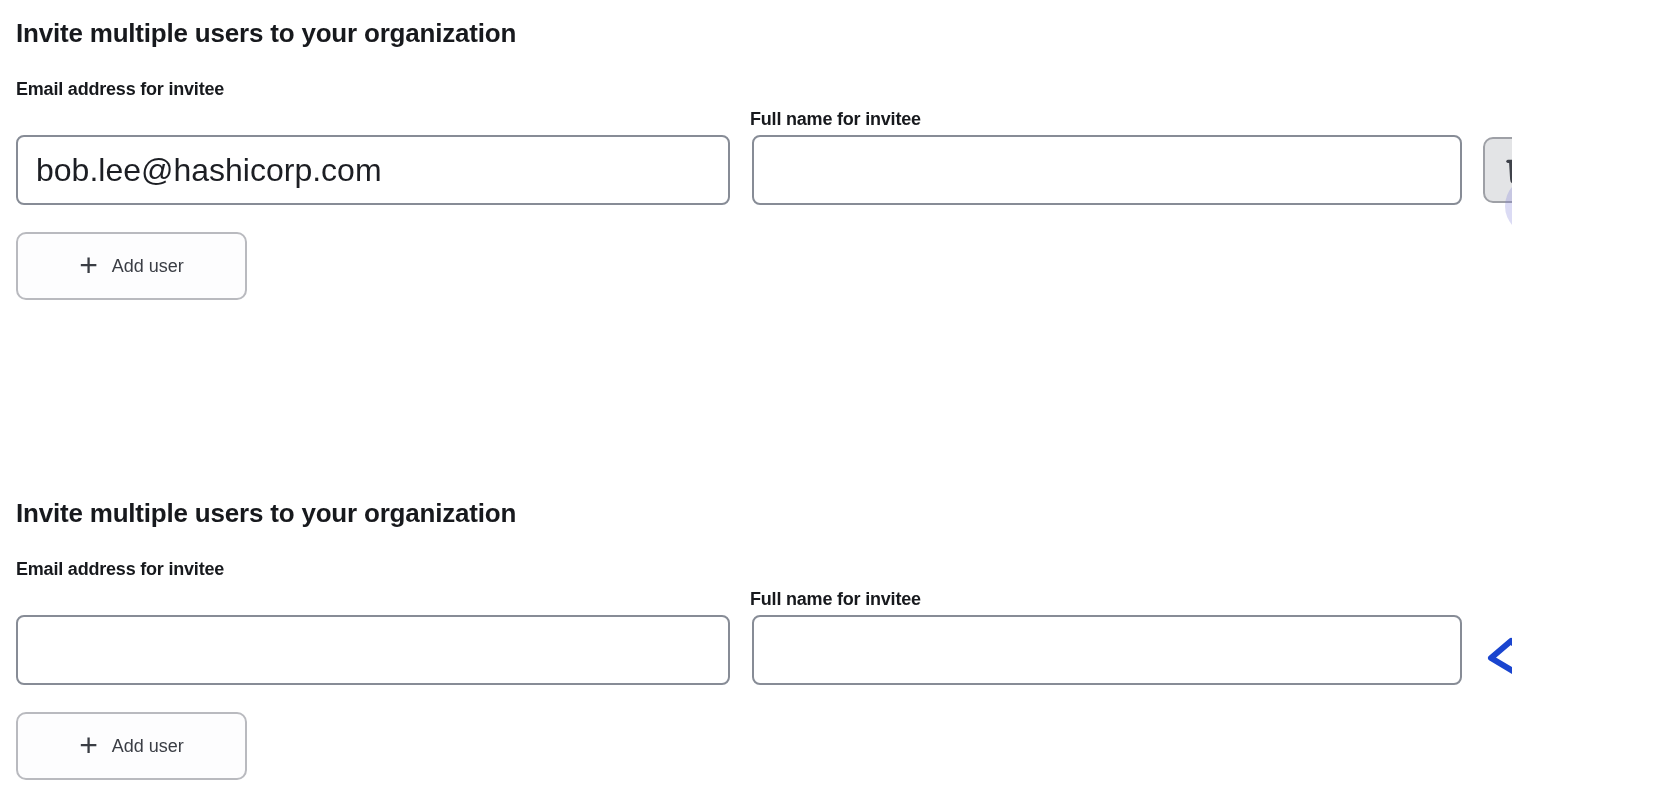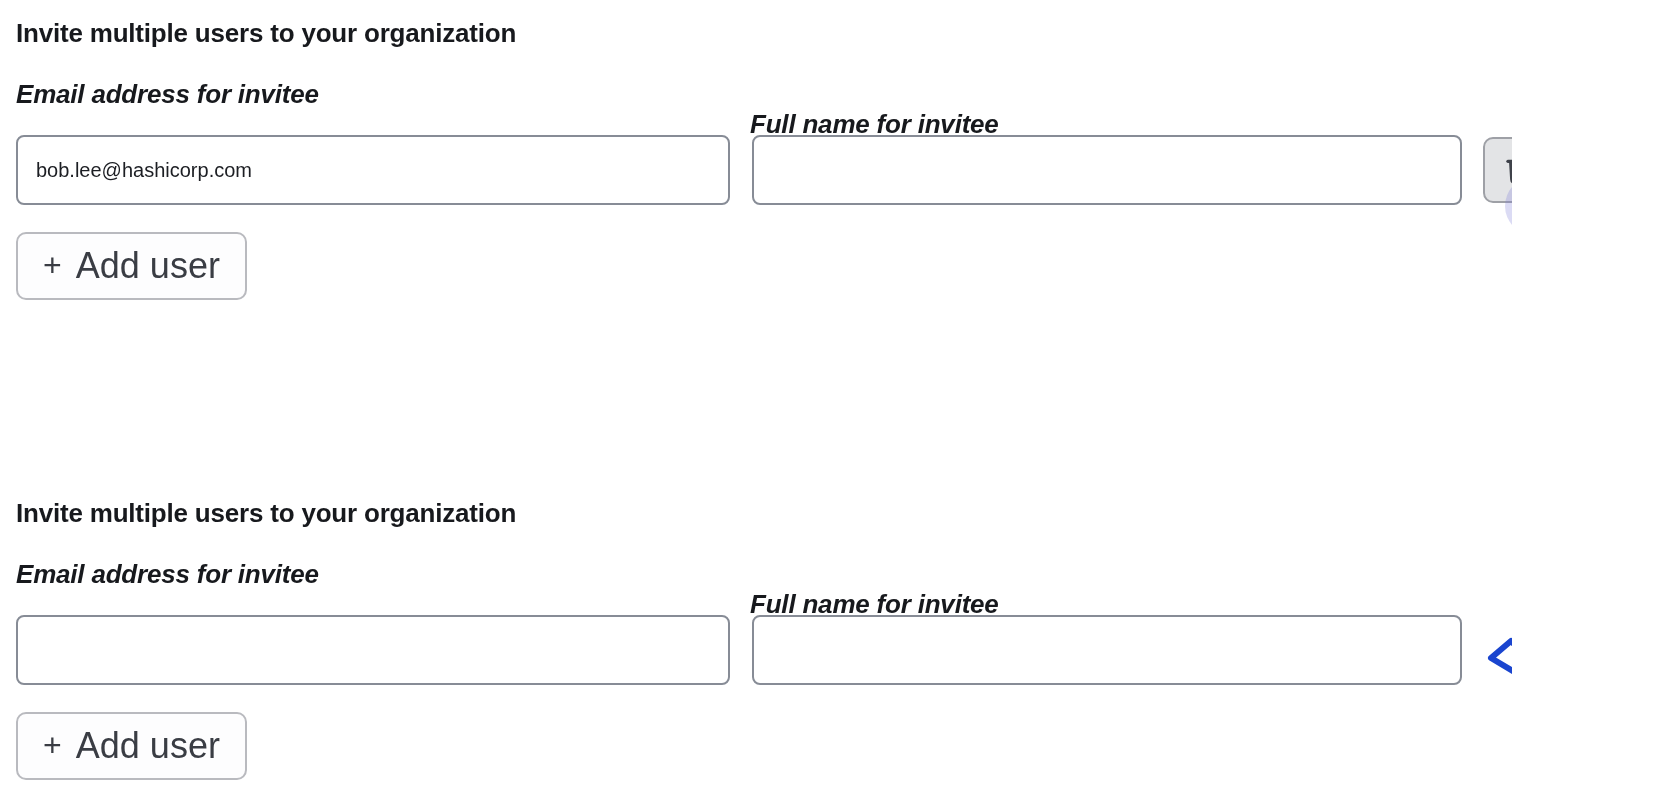--- a/index.html
+++ b/index.html
@@ -13,50 +13,49 @@
   .section{position:absolute;left:0;width:1672px;height:480px;}
   .section.s1{top:0;}
   .section.s2{top:480px;}
   .heading{
     position:absolute;left:16px;top:18px;
     font-size:26px;font-weight:700;color:#17191d;letter-spacing:-0.2px;
     white-space:nowrap;
   }
   .field-label{
     position:absolute;top:79px;
-    font-size:26px;font-weight:700;color:#17191d;letter-spacing:-0.2px;
+    font-size:18px;font-weight:700;color:#17191d;letter-spacing:-0.2px;
     white-space:nowrap;
-    font-style:italic;
   }
   .label-email{left:16px;}
   .label-name{left:750px;margin-top:30px;}
   .text-input{
     position:absolute;top:135px;height:70px;
     border:2.5px solid #878c96;border-radius:8px;
     box-sizing:border-box;background:#ffffff;
     font-family:"Liberation Sans","DejaVu Sans",sans-serif;
-    font-size:20px;color:#1c1e23;padding:0 18px;outline:none;
+    font-size:32px;color:#1c1e23;padding:0 18px;outline:none;
   }
   .input-email{left:16px;width:714px;}
   .input-name{left:752px;width:710px;}
   .delete-btn{
     position:absolute;left:1483px;top:137px;width:71px;height:66px;
     background:#e3e4e6;border:2.5px solid #9ea0a6;border-radius:10px;
     box-sizing:border-box;display:flex;align-items:center;justify-content:center;
     padding:0;cursor:pointer;
   }
   .add-btn{
     position:absolute;left:16px;top:232px;width:231px;height:68px;
     background:#fdfdfe;border:2.5px solid #b9babf;border-radius:10px;
     box-sizing:border-box;display:flex;align-items:center;justify-content:center;
     gap:14px;cursor:pointer;
     font-family:"Liberation Sans","DejaVu Sans",sans-serif;
   }
   .add-btn .plus{font-size:32px;font-weight:400;color:#3a3d44;line-height:1;margin-top:-2px;}
-  .add-btn .add-label{font-size:36px;font-weight:400;color:#3a3d44;}
+  .add-btn .add-label{font-size:18px;font-weight:400;color:#3a3d44;}
   .overlay{
     position:absolute;left:0;top:0;width:1672px;height:800px;
     pointer-events:none;z-index:10;
   }
 </style>
 </head>
 <body>
 
 <div class="canvas">
 

